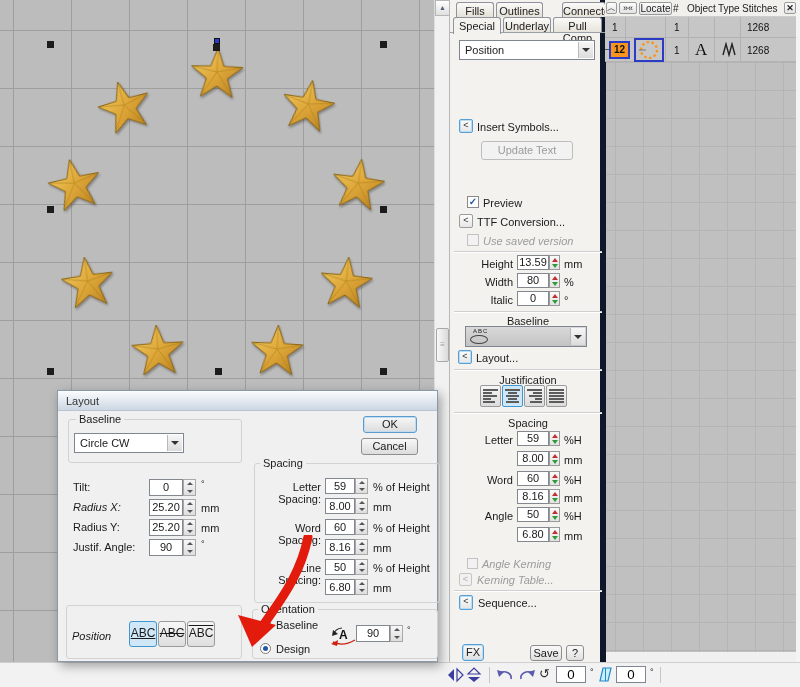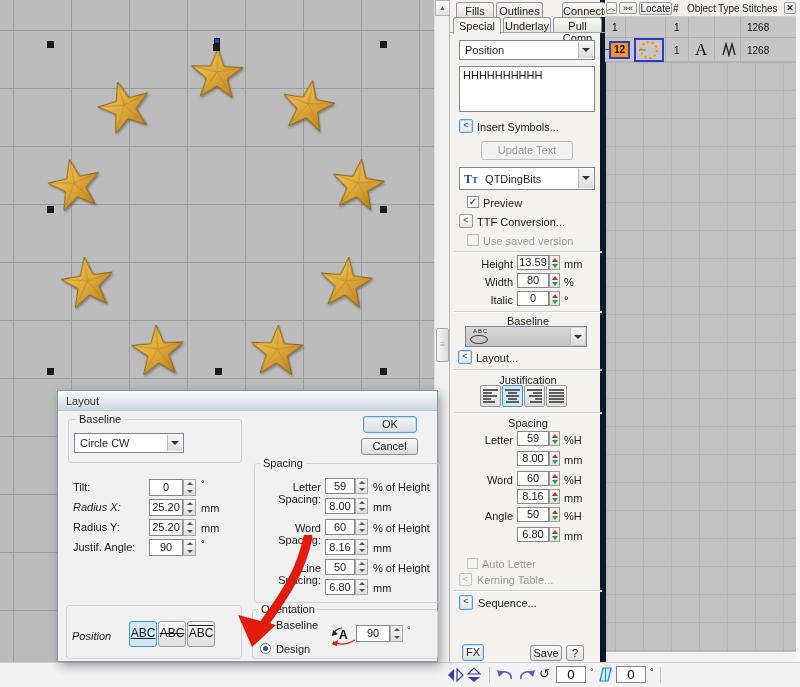--- a/index.html
+++ b/index.html
@@ -53,21 +53,21 @@
   .btn.dis { color:#9b9b9b; border-color:#bdbdbd; background:#f2f2f2; }
   .cb { position:absolute; width:12px; height:12px; background:#fff; border:1px solid #8a8a8a; font-size:10px; line-height:10px; text-align:center; color:#2456a8; font-weight:bold; }
   .cb.dis { background:#f2f2f2; border-color:#c2c2c2; }
   .dim-label, .sp-label { position:absolute; text-align:right; }
   .divider { position:absolute; height:0; border-top:1px solid #cfcfcf; border-bottom:1px solid #ffffff; }
   .centered { text-align:center; }
   .jbtn { position:absolute; width:21px; height:22px; background:linear-gradient(#f6f6f6,#dcdcdc); border:1px solid #9a9a9a; border-radius:2px; padding:3px 2px; }
   .jbtn.sel { background:#cfe7f7; border-color:#3e97d1; }
   .jbtn .bars { width:100%; height:100%; display:flex; flex-direction:column; justify-content:space-between; }
   .jbtn .bars b { display:block; height:2px; background:#5c5c5c; }
-  .gray { color:#9b9b9b; }
+  .gray { color:#9b9b9b;font-style:italic; }
 
   
   .obj-header { left:605px; top:0; width:191px; height:17px; background:#f1f0ec; border-bottom:1px solid #cdcdcd; }
   .hbtn { position:absolute; background:linear-gradient(#fdfdfd,#e3e3e3); border:1px solid #9b9b9b; border-radius:2px; font-size:9px; text-align:center; color:#222; }
   .col-h { position:absolute; top:3px; font-size:10px; color:#222; }
   .obj-rows { left:605px; top:17px; width:191px; height:45px; background:#c6c6c6; }
   .obj-row { position:absolute; left:0; width:191px; border-bottom:1px solid #b2b2b2; }
   .cell-sep { position:absolute; top:0; bottom:0; width:1px; background:#b2b2b2; }
   .obj-txt { position:absolute; font-size:10px; color:#111; }
   .badge { position:absolute; background:#f7941d; border:2px solid #2b3bc4; color:#111; font-size:10px; font-weight:bold; text-align:center; line-height:14px; }
@@ -176,34 +176,26 @@
   <div class="tab front active" style="left:3px;width:48px;"><span>Special</span></div>
   <div class="tab front" style="left:53px;width:48px;"><span>Underlay</span></div>
   <div class="tab front" style="left:103px;width:49px;"><span>Pull Comp</span></div>
   <div class="props-body"></div>
 
   <div class="abs combo" style="left:9px;top:40px;width:136px;height:20px;padding:3px 0 0 5px;">
     <span>Position</span>
     <span class="arrow-box"><i class="caret-dn" style="margin-top:6px;"></i></span>
   </div>
 
-  <div class="abs" style="left:9px;top:66px;width:136px;height:46px;background:#fff;border:1px solid #7f8591;padding:2px 3px;">
-    <span>HHHHHHHHHH</span>
-  </div>
 
   <div class="sbtn hl" style="left:9px;top:119px;"><span>&lt;</span></div>
   <div class="abs" style="left:27px;top:121px;">Insert Symbols...</div>
 
   <div class="btn dis" style="left:31px;top:141px;width:92px;height:19px;line-height:17px;"><span>Update Text</span></div>
 
-  <div class="abs combo" style="left:9px;top:167px;width:136px;height:23px;padding:4px 0 0 4px;">
-    <span class="fontico" style="font-size:12px;">T</span><span class="fontico" style="font-size:9px;">T</span>
-    <span style="margin-left:4px;">QTDingBits</span>
-    <span class="arrow-box"><i class="caret-dn"></i></span>
-  </div>
 
   <div class="cb" style="left:17px;top:196px;"><span>✓</span></div>
   <div class="abs" style="left:33px;top:197px;">Preview</div>
 
   <div class="sbtn" style="left:9px;top:214px;"><span>&lt;</span></div>
   <div class="abs" style="left:27px;top:216px;">TTF Conversion...</div>
 
   <div class="cb dis" style="left:17px;top:234px;"></div>
   <div class="abs gray" style="left:33px;top:235px;">Use saved version</div>
 
@@ -324,21 +316,21 @@
     </div>
   <div class="abs" style="left:114px;top:510px;">%H</div>
   <div class="fld num" style="left:67px;top:527px;width:32px;height:15px;">6.80</div>
   <div class="spin" style="left:99px;top:527px;height:15px;">
       <i class="up"></i>
       <i class="dn"></i>
     </div>
   <div class="abs" style="left:114px;top:530px;">mm</div>
 
   <div class="cb dis" style="left:17px;top:558px;width:11px;height:11px;"></div>
-  <div class="abs gray" style="left:32px;top:558px;">Auto Letter</div>
+  <div class="abs gray" style="left:32px;top:558px;">Angle Kerning</div>
   <div class="sbtn dis" style="left:9px;top:573px;width:13px;height:13px;"><span>&lt;</span></div>
   <div class="abs gray" style="left:27px;top:574px;">Kerning Table...</div>
 
   <div class="divider" style="left:4px;top:590px;width:148px;"></div>
 
   <div class="sbtn hl" style="left:9px;top:595px;height:15px;"><span>&lt;</span></div>
   <div class="abs" style="left:28px;top:597px;">Sequence...</div>
 
   <div class="btn" style="left:12px;top:644px;width:22px;height:17px;line-height:15px;border-color:#56a0d6;box-shadow:0 0 0 1px #bcdcf2 inset;"><span>FX</span></div>
   <div class="btn" style="left:80px;top:645px;width:32px;height:16px;line-height:14px;"><span>Save</span></div>

